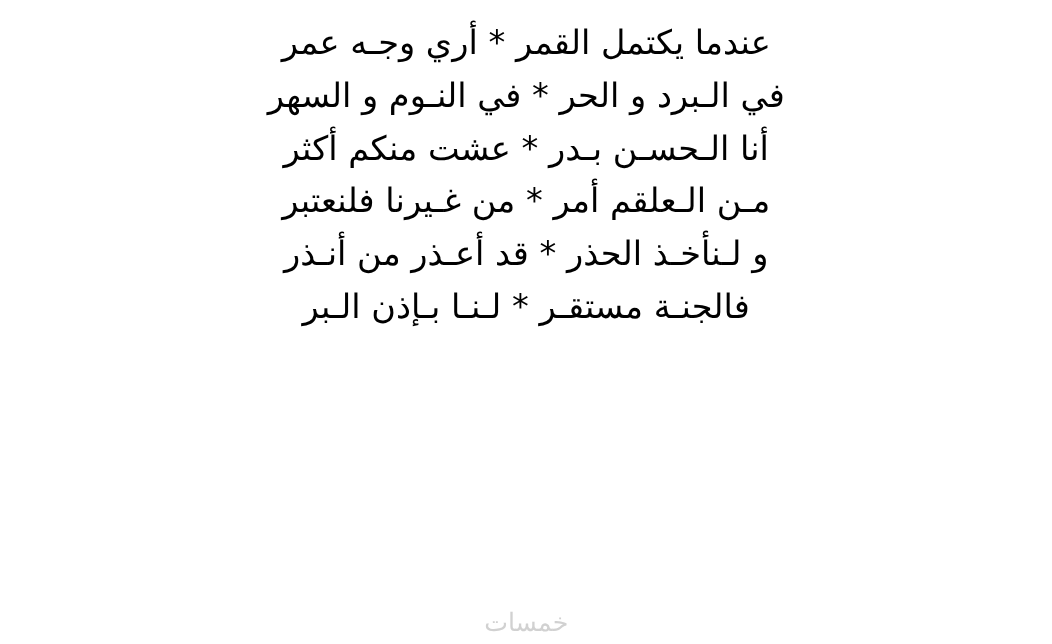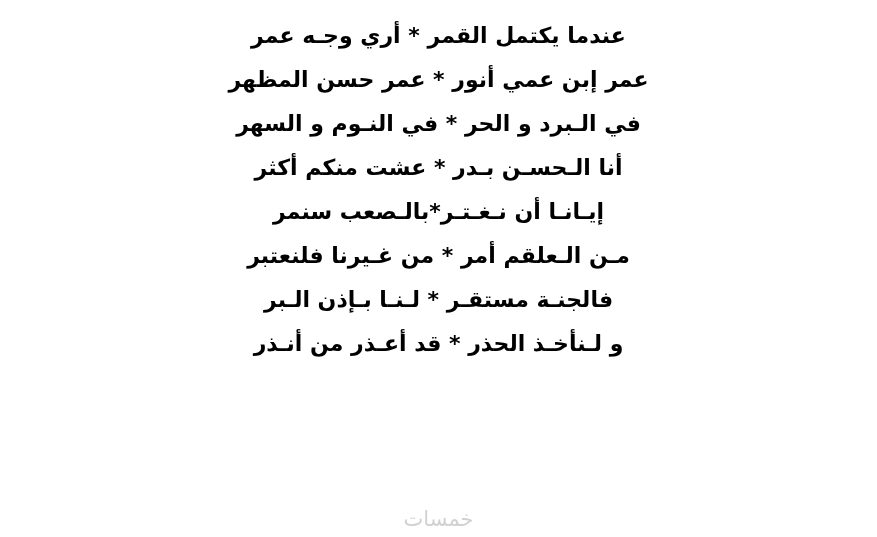--- a/index.html
+++ b/index.html
@@ -25,22 +25,22 @@
     align-items: center;
     justify-content: flex-start;
     padding-top: 14px;
     box-sizing: border-box;
   }
   .verse {
     direction: rtl;
     unicode-bidi: embed;
     text-align: center;
     color: #000000;
-    font-weight: bold;
-    font-size: 22px;
+    font-weight: normal;
+    font-size: 28px;
     line-height: 1.0;
     height: 44px;
     display: flex;
     align-items: center;
     justify-content: center;
     white-space: nowrap;
     letter-spacing: 0px;
   }
   .watermark {
     position: absolute;
@@ -54,22 +54,20 @@
     direction: rtl;
     letter-spacing: 1px;
     opacity: 0.85;
   }
 </style>
 </head>
 <body>
 
 <div class="poem">
   <div class="verse">عندما  يكتمل  القمر * أري وجـه عمر</div>
-  <div class="verse">عمر إبن عمي أنور * عمر حسن المظهر</div>
   <div class="verse">في الـبرد و الحر * في النـوم و السهر</div>
   <div class="verse">أنا الـحسـن بـدر * عشت منكم أكثر</div>
-  <div class="verse">إيـانـا أن نـغـتـر*بالـصعب سنمر</div>
   <div class="verse">مـن الـعلقم أمر * من غـيرنا فلنعتبر</div>
+  <div class="verse">و لـنأخـذ الحذر * قد أعـذر من أنـذر</div>
   <div class="verse">فالجنـة مستقـر * لـنـا بـإذن الـبر</div>
-  <div class="verse">و لـنأخـذ الحذر * قد أعـذر من أنـذر</div>
 </div>
 
 <div class="watermark">خمسات</div>
 
 </body></html>

